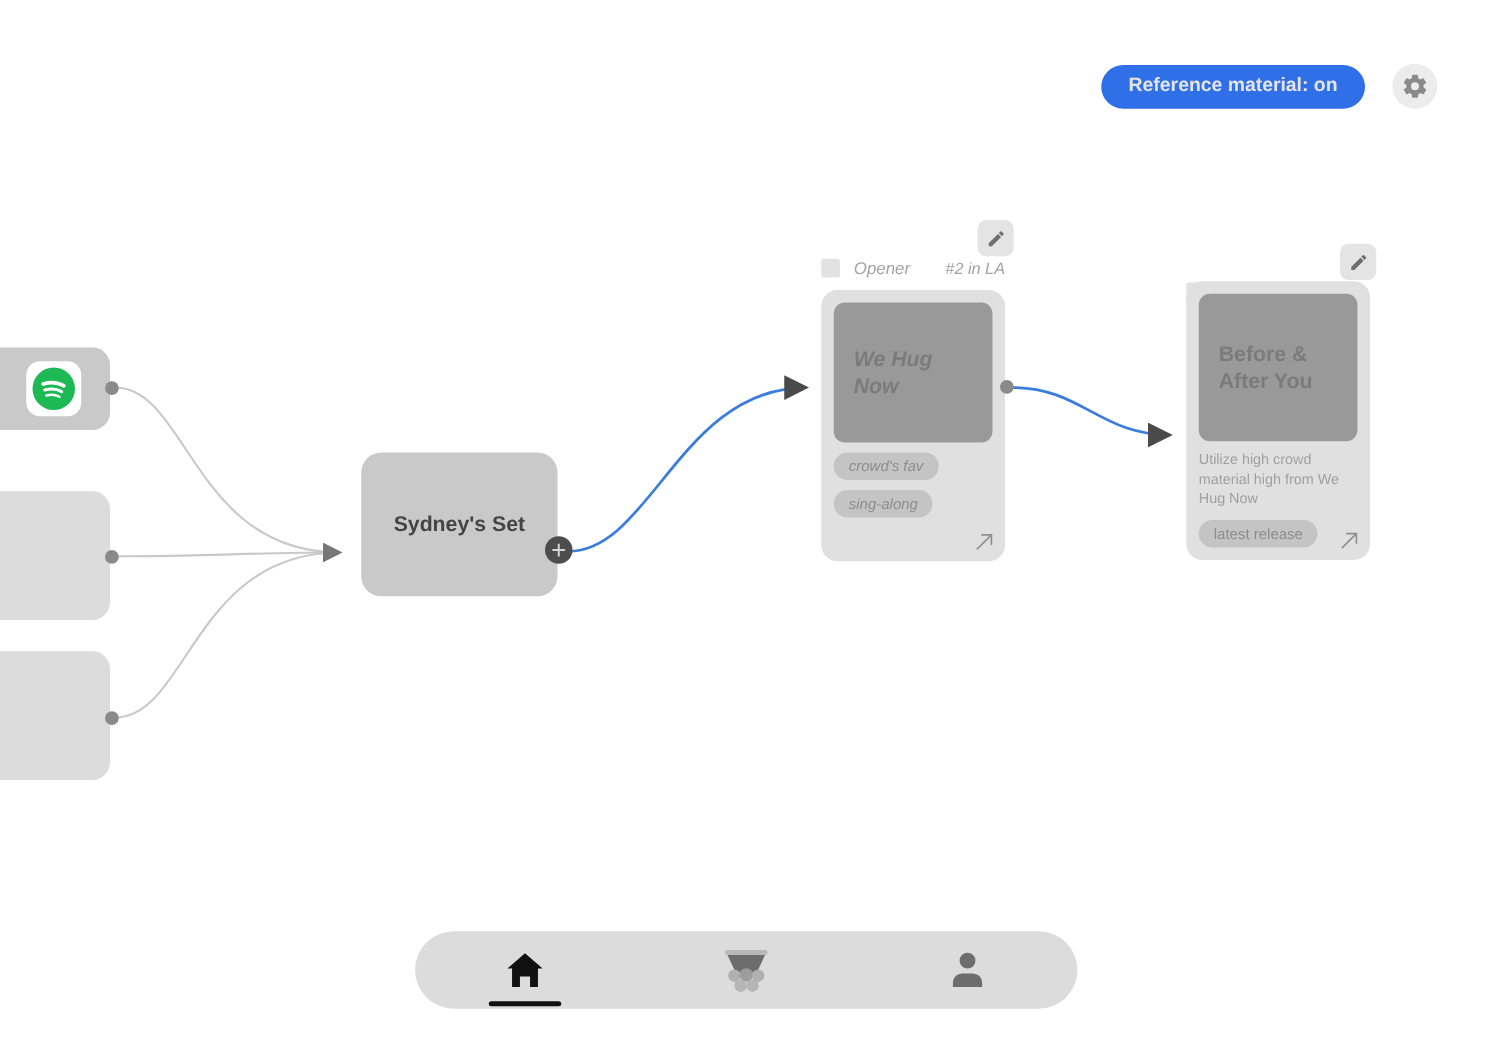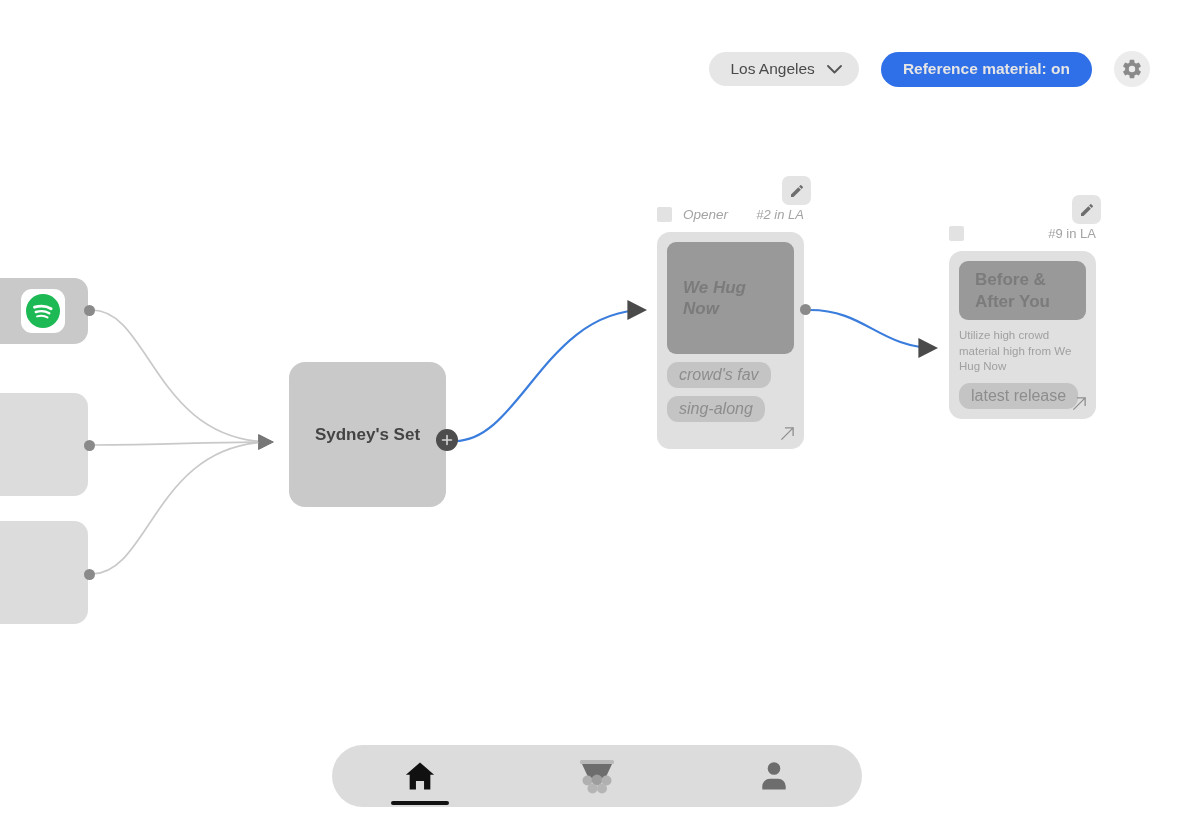--- a/index.html
+++ b/index.html
@@ -173,21 +173,21 @@
     color: #a0a0a0;
     font-size: 11.5px;
     line-height: 1.35;
     margin-top: 8px;
   }
   .tag {
     align-self: flex-start;
     background: #c4c4c4;
     color: #8d8d8d;
     border-radius: 11px;
-    font-size: 16px;
+    font-size: 12px;
     padding: 4px 12px;
     margin-top: 8px;
     cursor: pointer;
   }
   .resize-corner {
     position: absolute;
     right: 9px; bottom: 8px;
     width: 15px; height: 15px;
     cursor: nwse-resize;
   }
@@ -218,26 +218,20 @@
     background: #111111;
     border-radius: 2px;
   }
 </style>
 </head>
 <body>
 
 <div id="canvas">
 
   <div class="topbar">
-    <div class="city-pill">
-      <span>Los Angeles</span>
-      <svg class="chev" width="15" height="9" viewBox="0 0 15 9">
-        <path d="M1 1 L7.5 7.5 L14 1" fill="none" stroke="#555" stroke-width="1.8" stroke-linecap="round" stroke-linejoin="round"></path>
-      </svg>
-    </div>
     <div class="ref-pill">
       <span>Reference material: on</span>
     </div>
     <div class="gear-btn">
       <svg width="22" height="22" viewBox="0 0 24 24">
         <path fill="#8a8a8a" d="M19.4 13a7.8 7.8 0 0 0 .05-1 7.8 7.8 0 0 0-.05-1l2.1-1.6a.5.5 0 0 0 .12-.64l-2-3.46a.5.5 0 0 0-.6-.22l-2.48 1a7.3 7.3 0 0 0-1.72-1l-.38-2.64A.5.5 0 0 0 14 2h-4a.5.5 0 0 0-.49.42l-.38 2.64a7.3 7.3 0 0 0-1.72 1l-2.48-1a.5.5 0 0 0-.6.22l-2 3.46a.5.5 0 0 0 .12.64L4.55 11a7.8 7.8 0 0 0 0 2l-2.1 1.6a.5.5 0 0 0-.12.64l2 3.46a.5.5 0 0 0 .6.22l2.48-1a7.3 7.3 0 0 0 1.72 1l.38 2.64A.5.5 0 0 0 10 22h4a.5.5 0 0 0 .49-.42l.38-2.64a7.3 7.3 0 0 0 1.72-1l2.48 1a.5.5 0 0 0 .6-.22l2-3.46a.5.5 0 0 0-.12-.64zM12 15.5A3.5 3.5 0 1 1 15.5 12 3.5 3.5 0 0 1 12 15.5z"></path>
       </svg>
     </div>
   </div>
 
@@ -271,21 +265,21 @@
     </div>
   </div>
   <div class="dot" style="left:84px; top:305px;"></div>
 
   <div class="node plain-node light" style="left:-42px; top:393px; width:130px; height:103px;"></div>
   <div class="dot" style="left:84px; top:440px;"></div>
 
   <div class="node plain-node light" style="left:-42px; top:521px; width:130px; height:103px;"></div>
   <div class="dot" style="left:84px; top:569px;"></div>
 
-  <div class="node set-node" style="left:289px; top:362px; width:157px; height:145px;">
+  <div class="node set-node" style="left:289px; top:362px; width:157px; height:115px;">
     <span>Sydney's Set</span>
   </div>
   <div class="plus-handle" style="left:436px; top:429px;">
     <svg width="12" height="12" viewBox="0 0 12 12">
       <path d="M6 1.5 V10.5 M1.5 6 H10.5" stroke="#d6d6d6" stroke-width="1.6" stroke-linecap="round"></path>
     </svg>
   </div>
 
   <div class="card-wrap" style="left:657px; top:206px; width:147px;font-style:italic;">
 
@@ -321,21 +315,21 @@
         <path fill="#6e6e6e" d="M3 17.25V21h3.75L17.81 9.94l-3.75-3.75L3 17.25zM20.71 7.04a1 1 0 0 0 0-1.41l-2.34-2.34a1 1 0 0 0-1.41 0l-1.83 1.83 3.75 3.75 1.83-1.83z"></path>
       </svg>
     </div>
 
     <div class="card-topbar">
       <div class="card-check"></div>
       <span class="card-opener"></span>
       <span class="card-rank">#9 in LA</span>
     </div>
 
-    <div class="card-body" style="margin-top:26px; height:168px; position:relative;">
+    <div class="card-body" style="height:223px; position:relative;">
       <div class="card-art" style="height:121px;">
         <span>Before &amp; After You</span>
       </div>
       <div class="card-desc">Utilize high crowd material high from We Hug Now</div>
       <div class="tag">latest release</div>
       <svg class="resize-corner" viewBox="0 0 16 16">
         <path d="M2 14 L14 2 M6 2 H14 V10" fill="none" stroke="#8f8f8f" stroke-width="1.4" stroke-linecap="square"></path>
       </svg>
     </div>
   </div>

